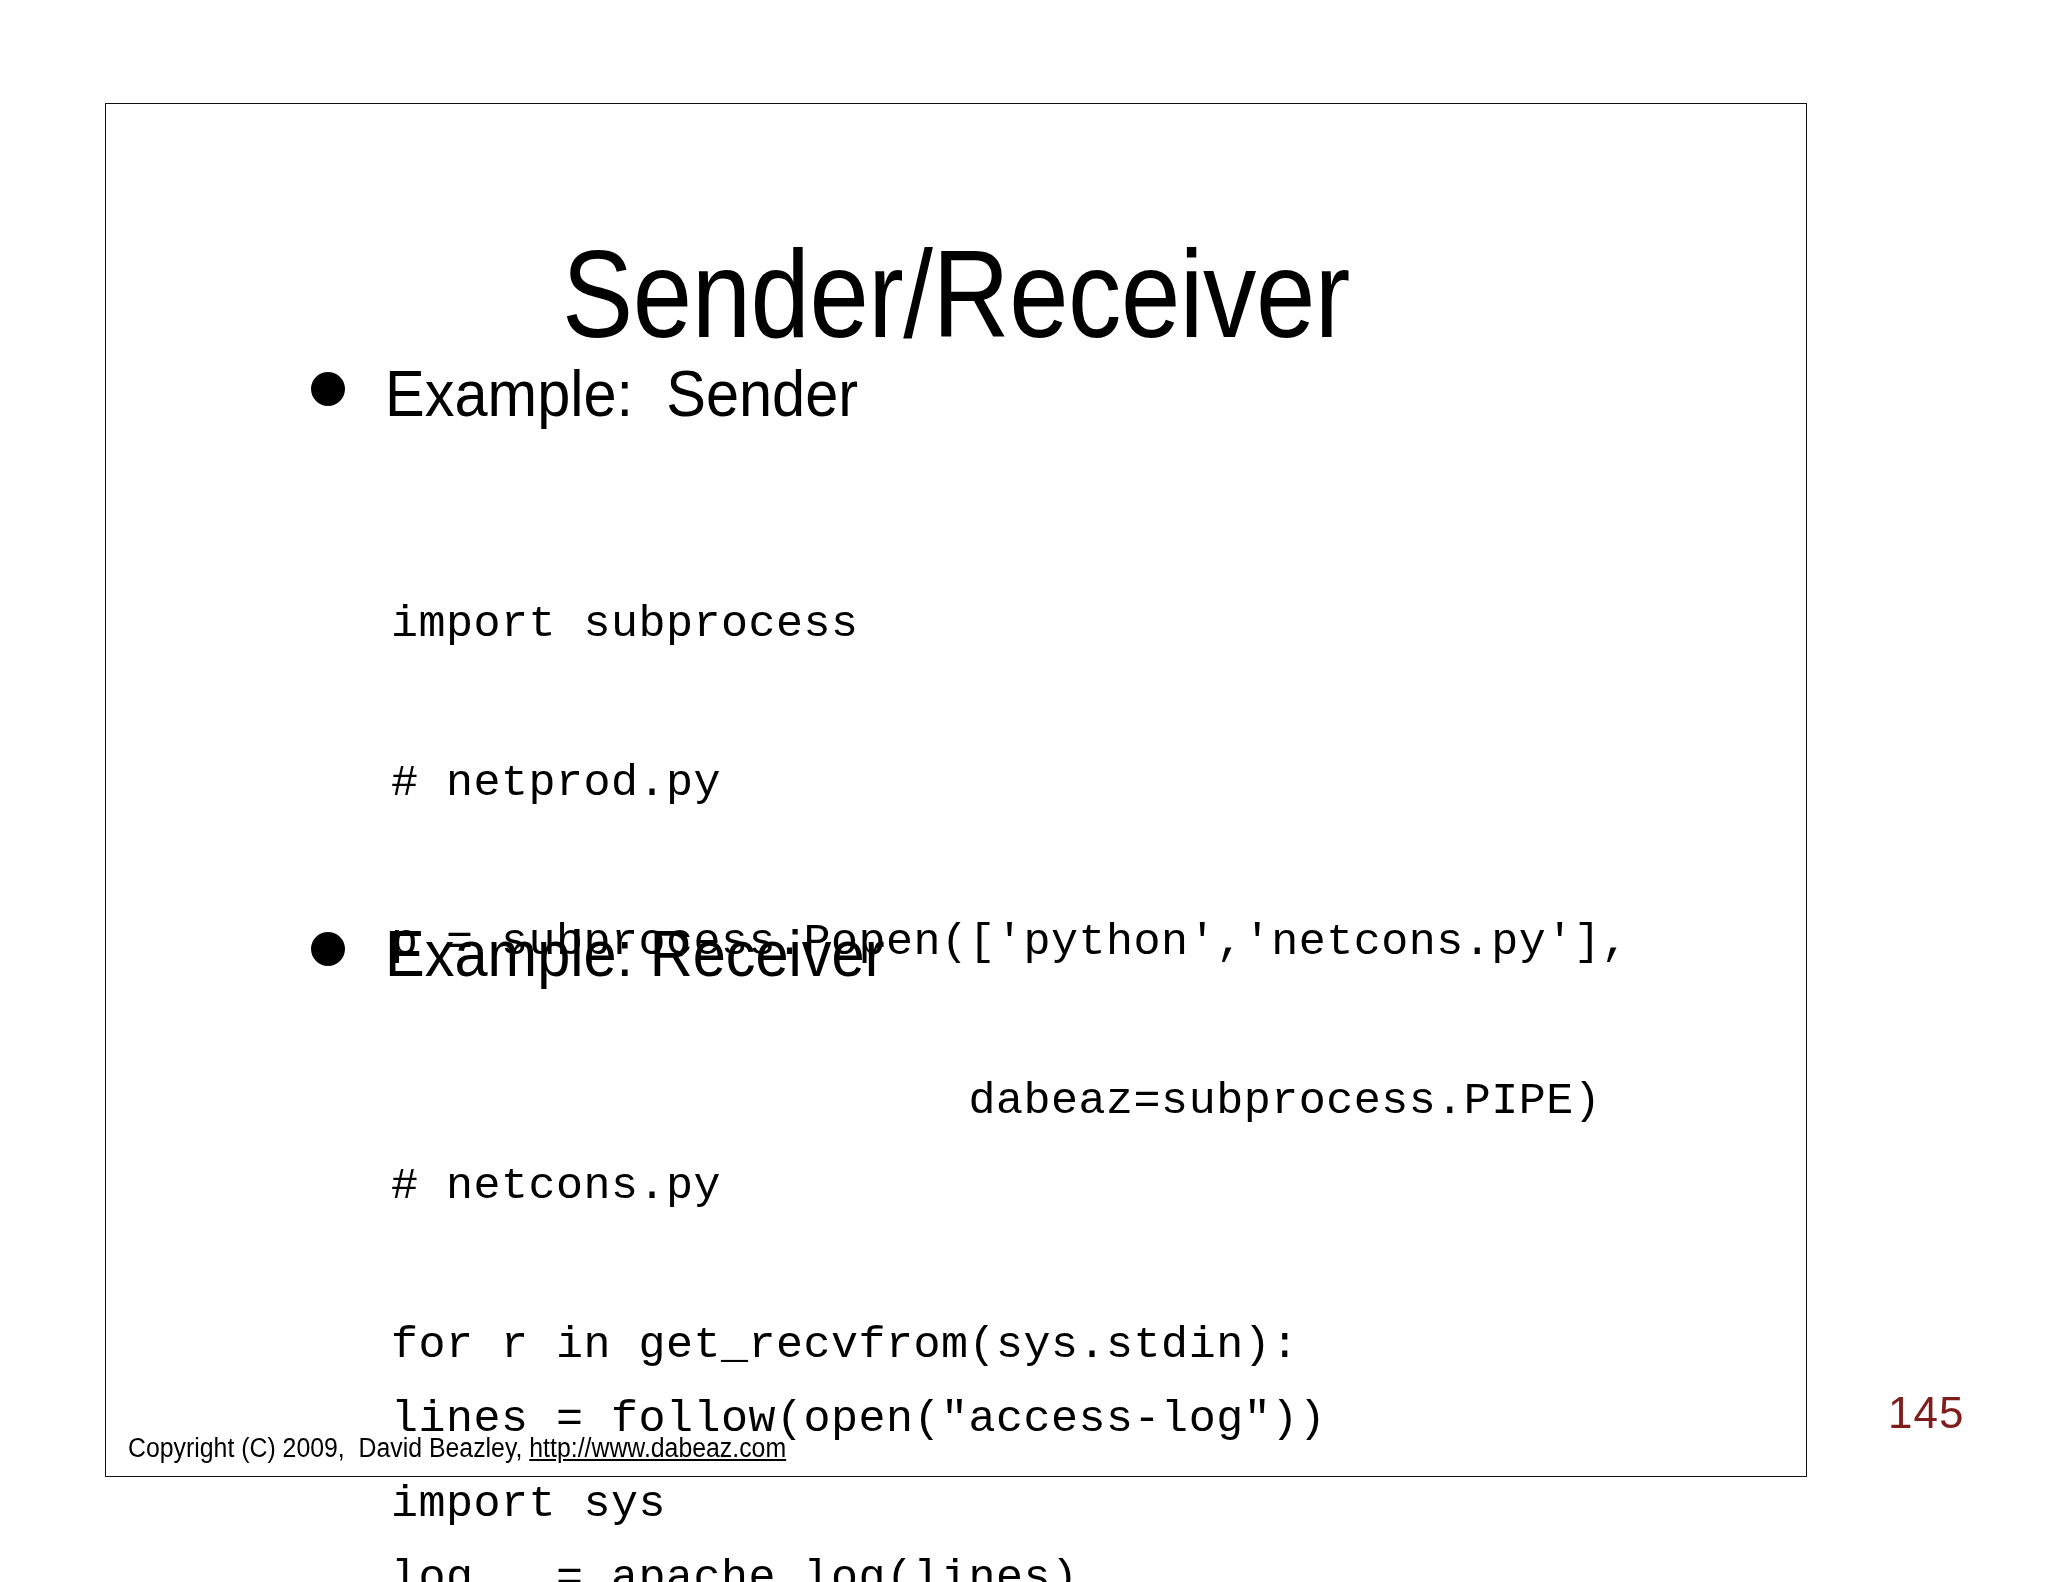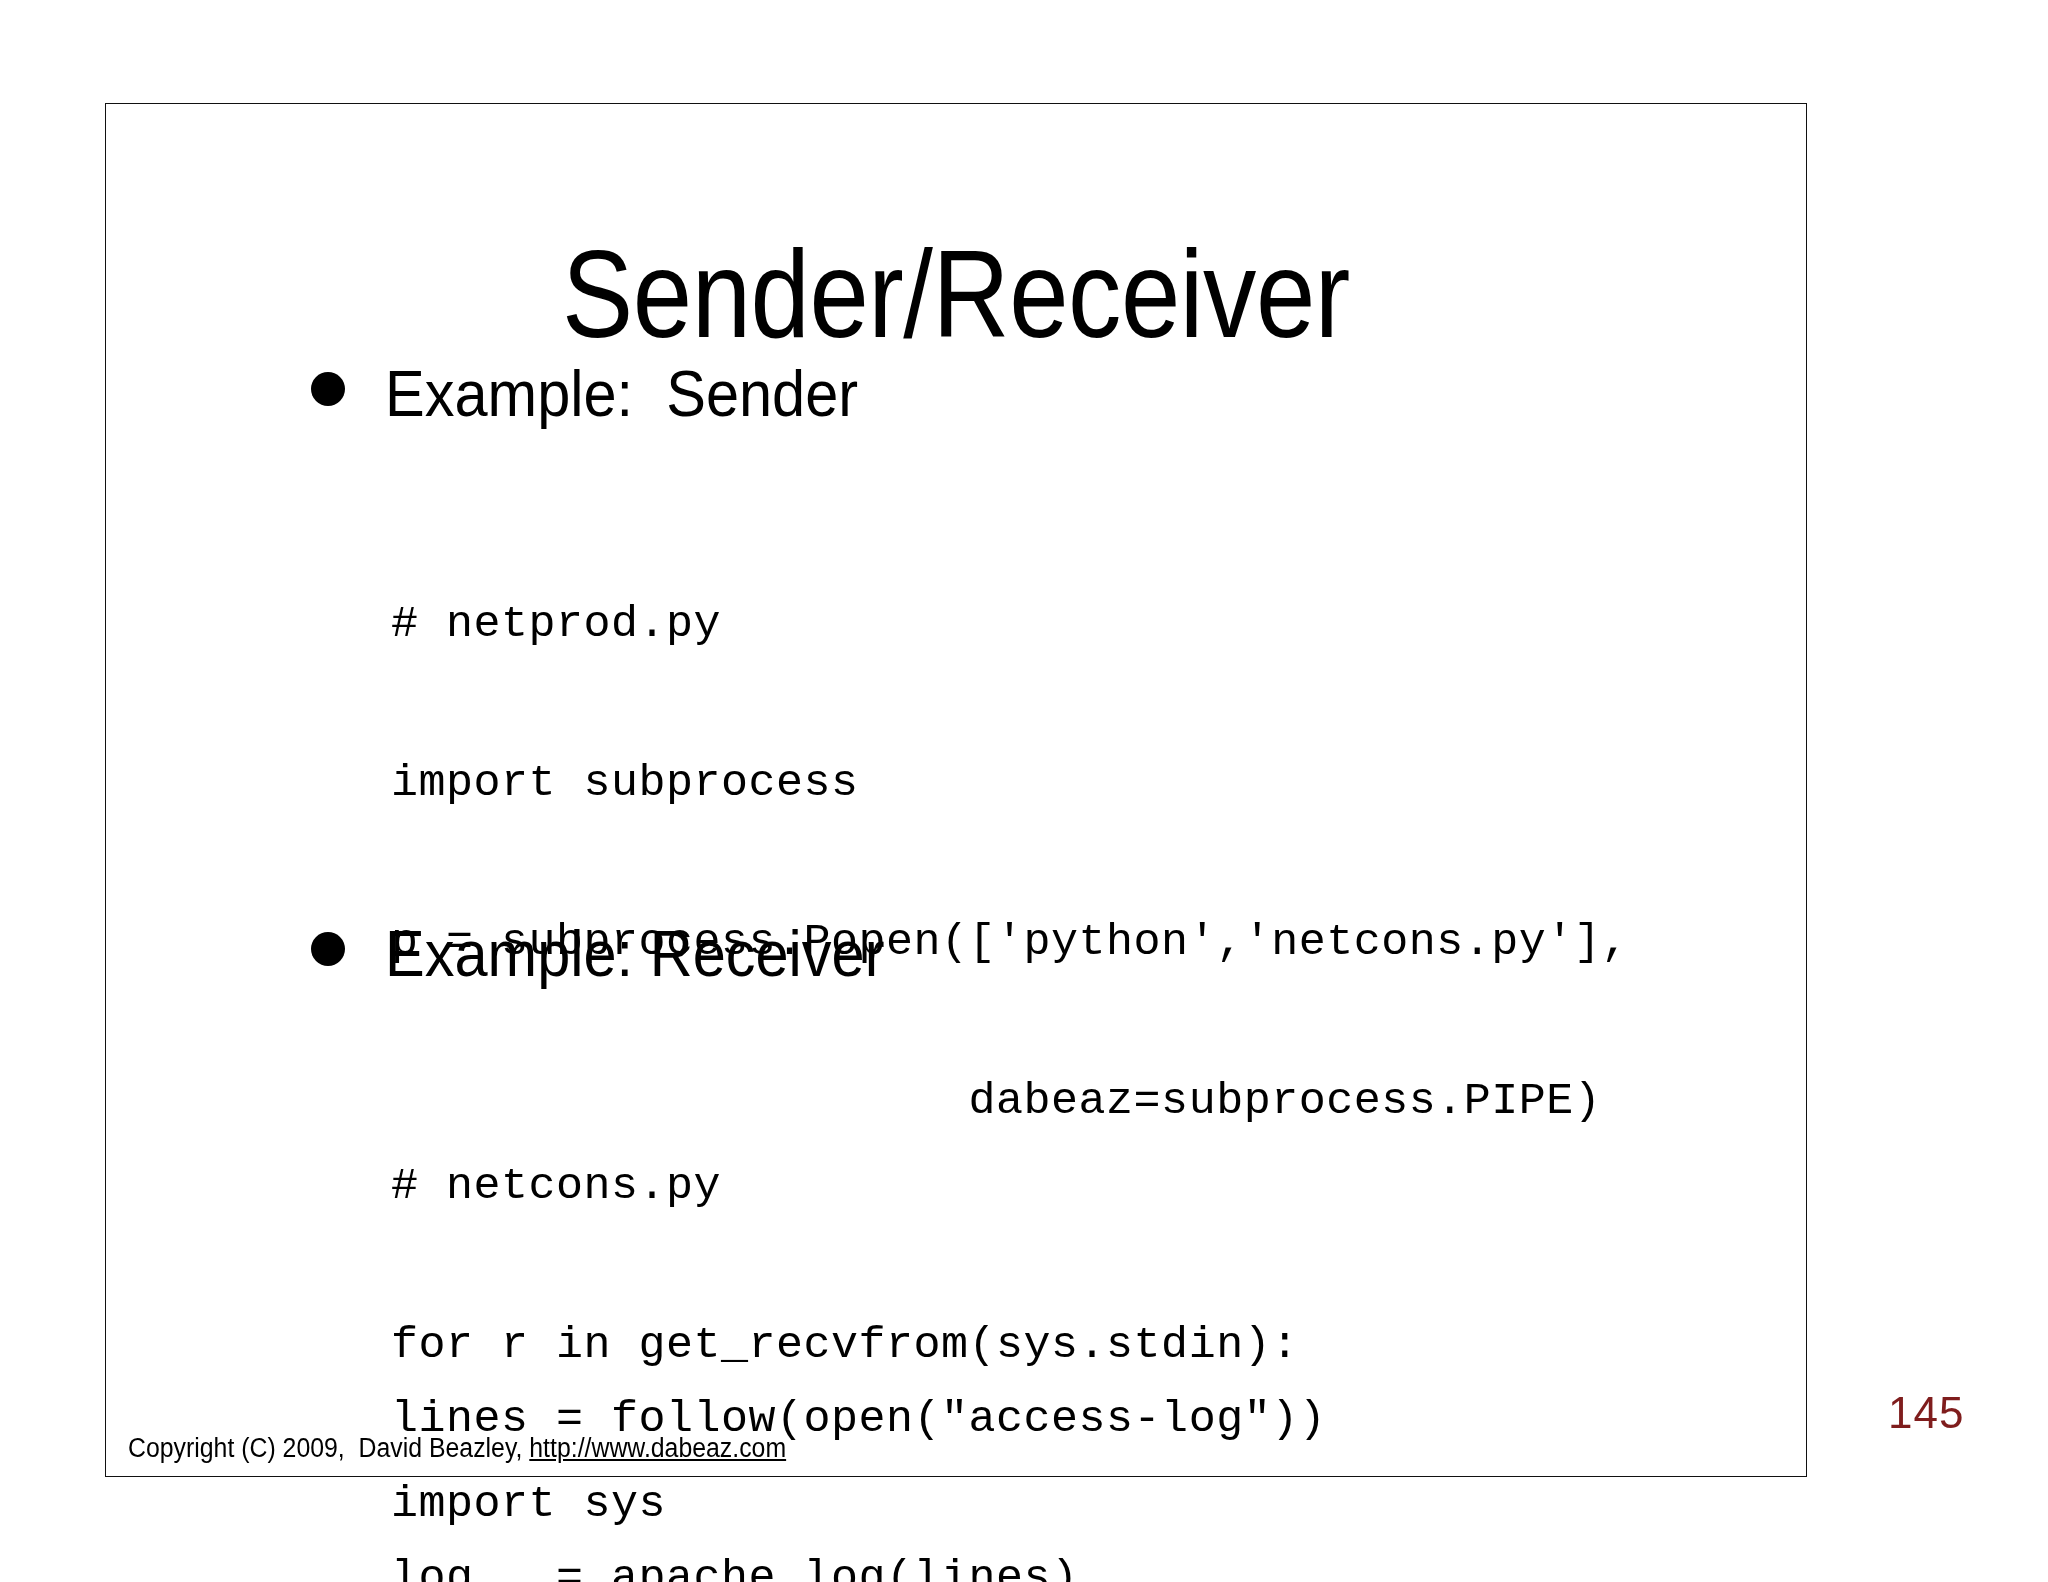--- a/index.html
+++ b/index.html
@@ -130,22 +130,22 @@
 <div id="slide">
 
   <div id="slide-title">Sender/Receiver</div>
 
   <div class="bullet-row" id="bullet-sender">
     <span class="bullet-dot"></span>
     <span class="bullet-text">Example:  Sender</span>
   </div>
 
   <div class="code-block" id="code-sender">
+    <div class="code-line">import subprocess</div>
     <div class="code-line"># netprod.py</div>
-    <div class="code-line">import subprocess</div>
     <div class="code-line">p = subprocess.Popen(['python','netcons.py'],</div>
     <div class="code-line">                     dabeaz=subprocess.PIPE)</div>
     <div class="code-line blank"></div>
     <div class="code-line">lines = follow(open("access-log"))</div>
     <div class="code-line">log   = apache_log(lines)</div>
     
   </div>
 
   <div class="bullet-row" id="bullet-receiver">
     <span class="bullet-dot"></span>

